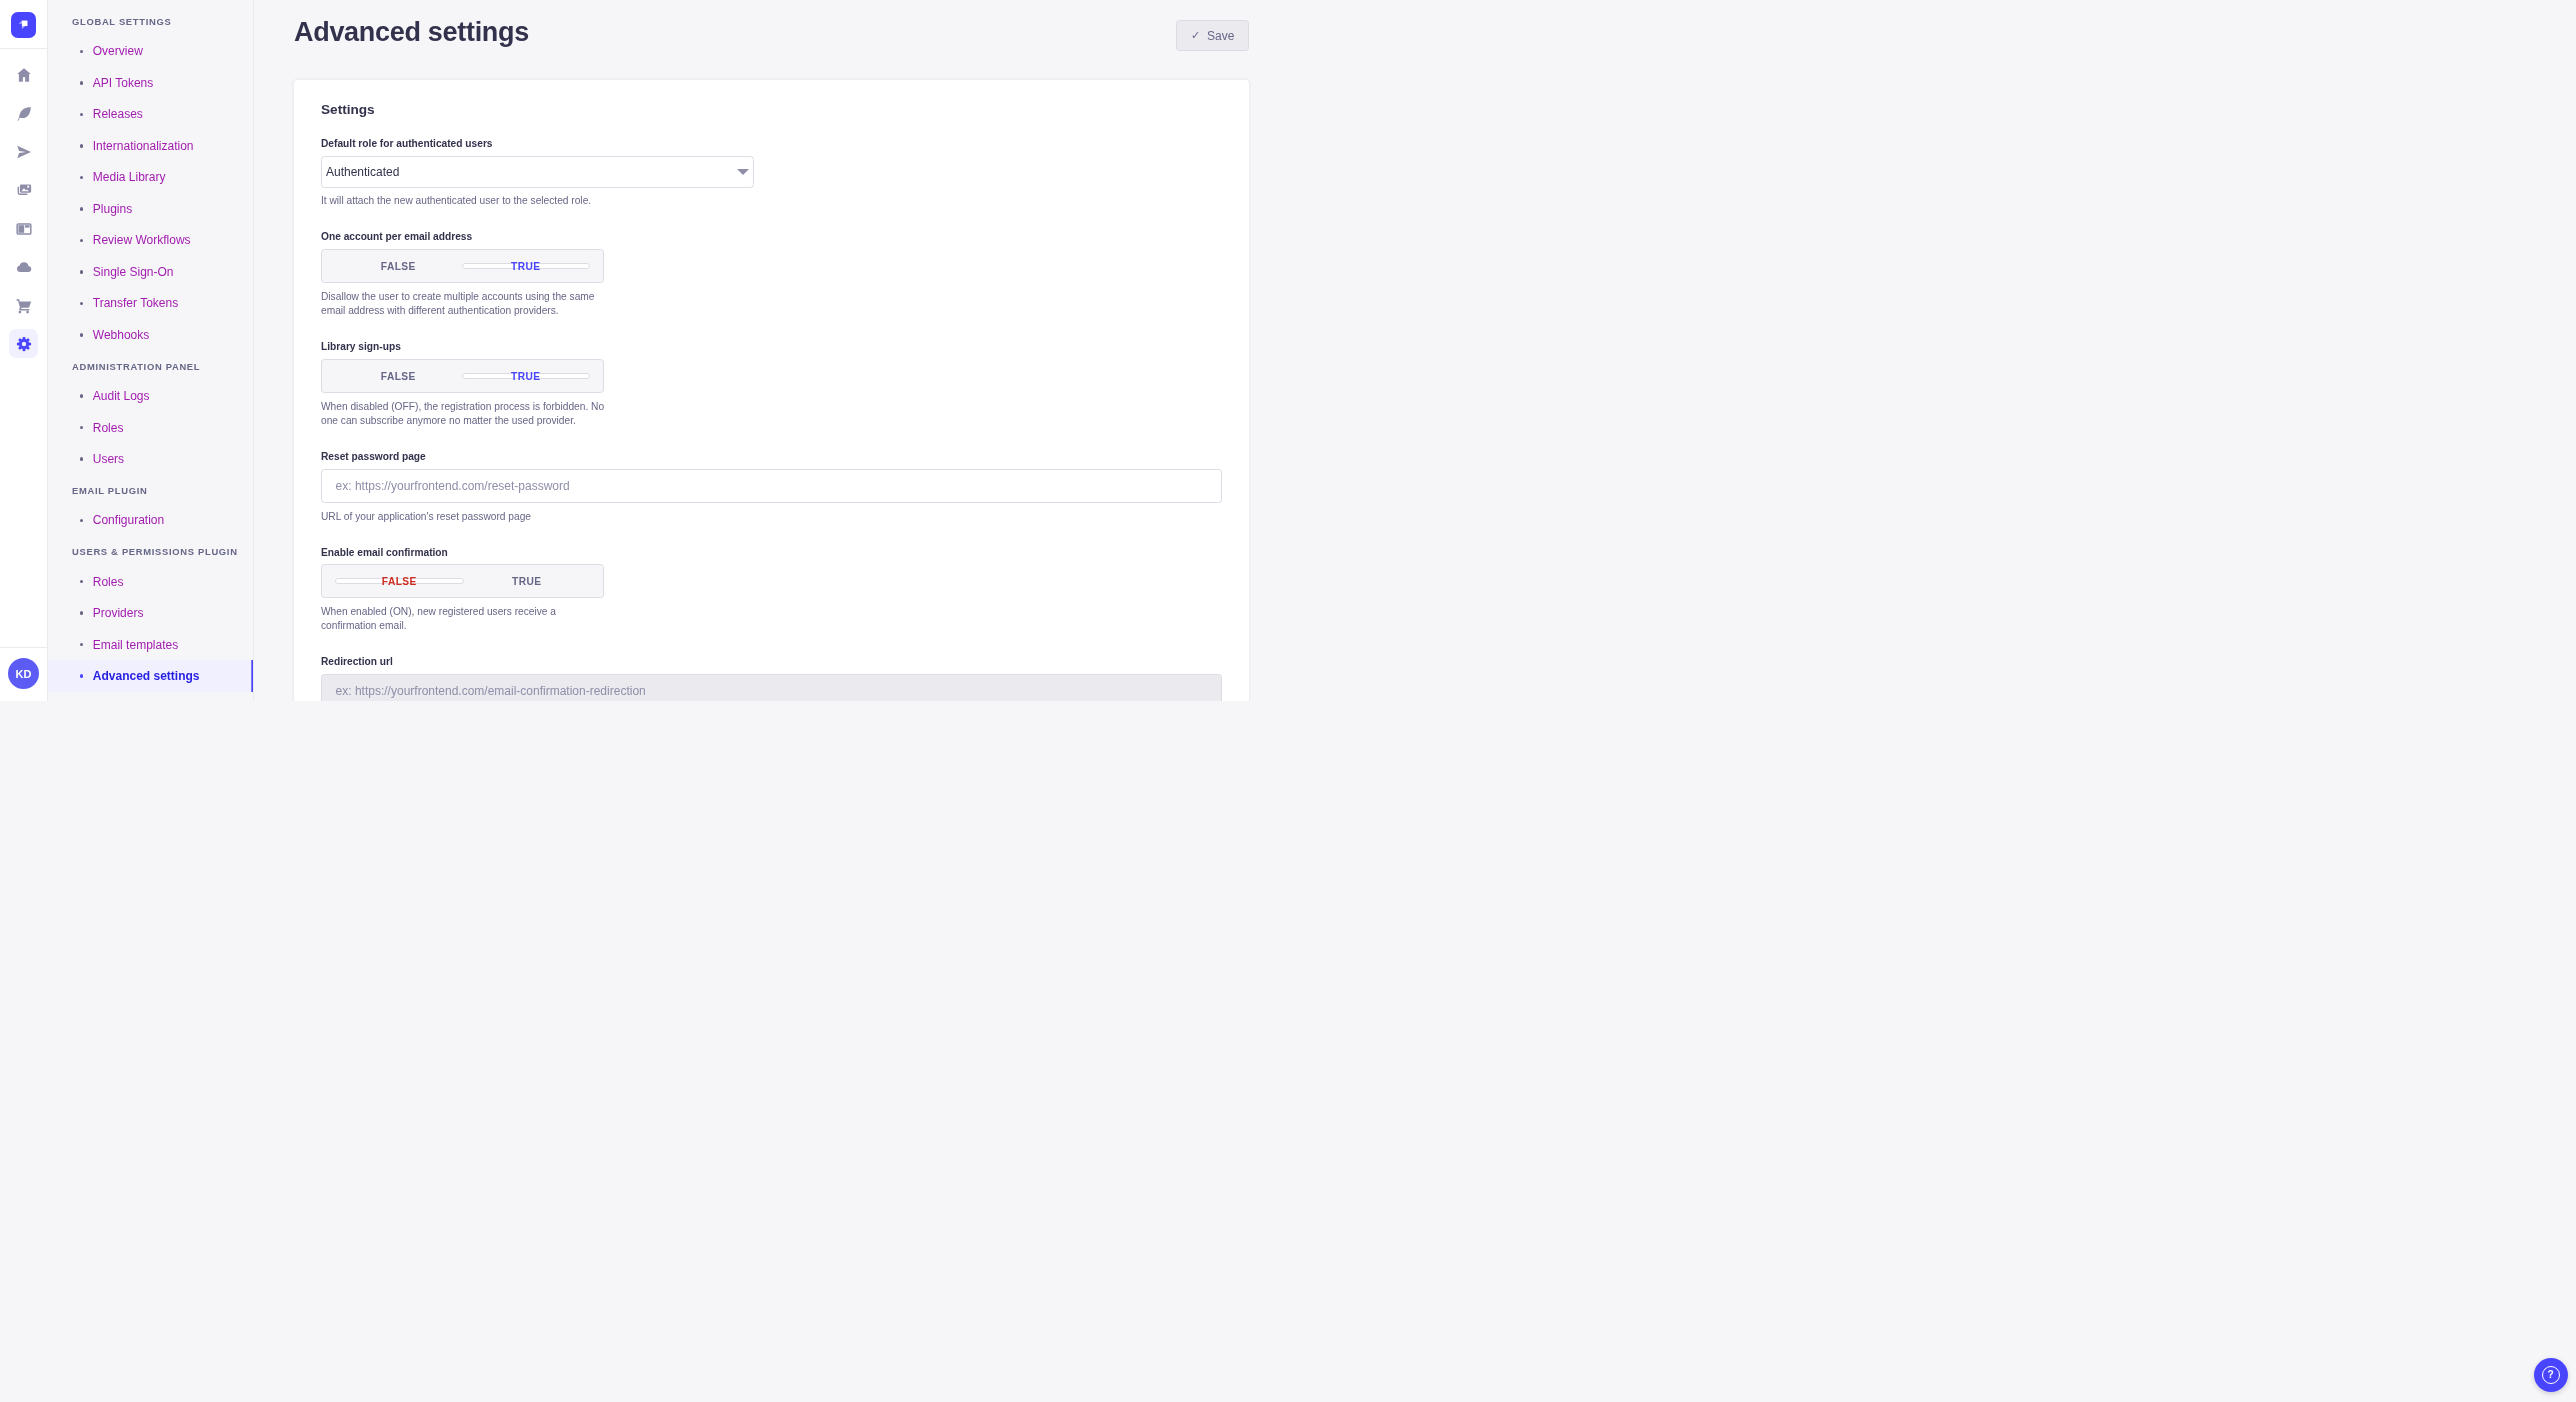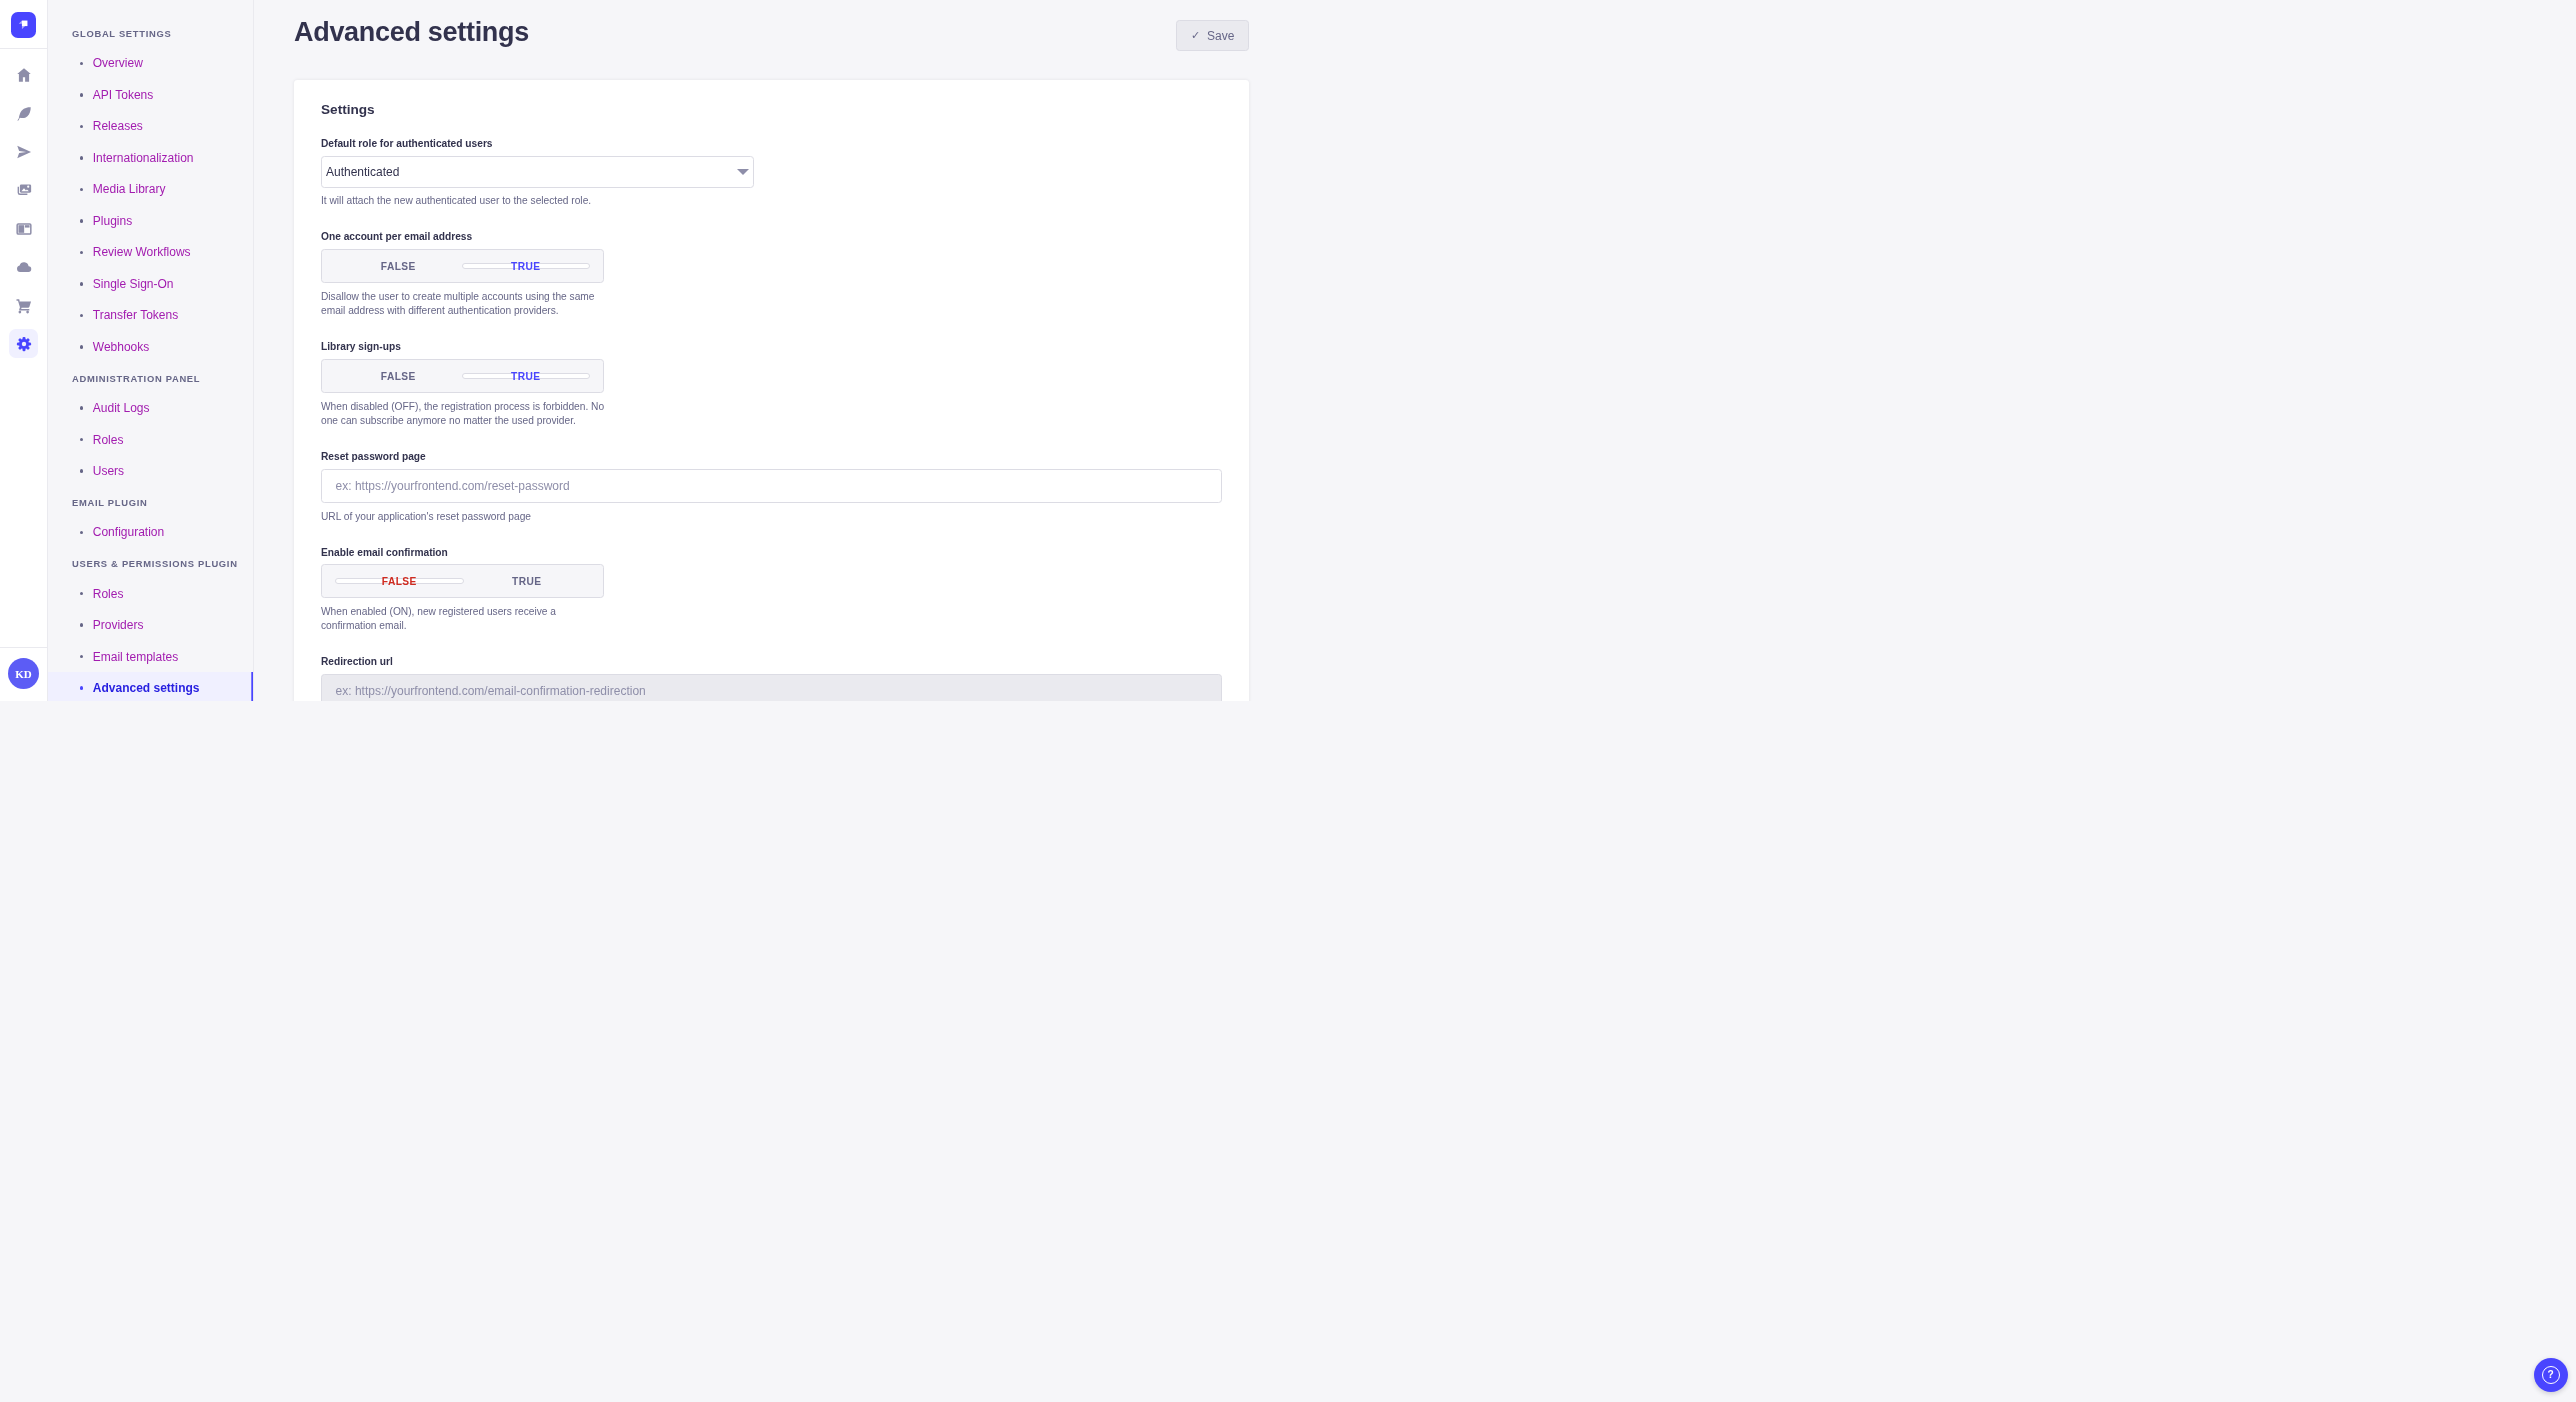--- a/index.html
+++ b/index.html
@@ -13,23 +13,23 @@
   
   .rail { width:48px; background:#FFFFFF; border-right:0.9px solid #EAEAEF; display:flex; flex-direction:column; align-items:center; flex-shrink:0; }
   .logo-btn { margin:12px 0 10.2px; width:25.6px; height:25.6px; border-radius:6.8px; background:#4945FF; display:flex; align-items:center; justify-content:center; cursor:pointer; }
   .rail-divider { width:48px; height:0.9px; background:#EAEAEF; }
   .rail-nav { display:flex; flex-direction:column; align-items:center; gap:9.4px; padding-top:12px; }
   .rail-btn { width:29px; height:29px; border-radius:6.8px; display:flex; align-items:center; justify-content:center; cursor:pointer; background:transparent; border:none; }
   .rail-btn svg { width:18px; height:18px; fill:#8E8EA9; }
   .rail-btn.active { background:#F0F0FF; }
   .rail-btn.active svg { fill:#4945FF; }
   .rail-bottom { margin-top:auto; width:100%; display:flex; flex-direction:column; align-items:center; }
-  .avatar { width:31px; height:31px; border-radius:50%; background:#5C5CF5; color:#FFFFFF; font-size:11px; font-weight:700; display:flex; align-items:center; justify-content:center; margin:10.2px 0 12px; cursor:pointer;font-family:Liberation Serif, serif; }
-  
-  .subnav { width:206px; flex-shrink:0; border-right:0.9px solid #EAEAEF; padding-top:18px; overflow:hidden; }
+  .avatar { width:31px; height:31px; border-radius:50%; background:#5C5CF5; color:#FFFFFF; font-size:11px; font-weight:700; display:flex; align-items:center; justify-content:center; margin:10.2px 0 12px; cursor:pointer; }
+  
+  .subnav { width:206px; flex-shrink:0; border-right:0.9px solid #EAEAEF; padding-top:6px; overflow:hidden; }
   .nav-header { padding:10.2px 0 8.5px 24px; font-size:9.4px; font-weight:700; color:#666687; letter-spacing:0.7px; }
   .nav-item { height:31.5px; display:flex; align-items:center; padding-left:32px; gap:9.4px; font-size:12px; color:#a21caf; cursor:pointer; }
   .nav-item .dot { width:3.4px; height:3.4px; border-radius:50%; background:#666687; flex-shrink:0; }
   .nav-item.active { background:#F0F0FF; box-shadow:inset -1.7px 0 0 #4945FF; color:#271FE0; font-weight:700; }
   .nav-item.active .dot { background:#4945FF; }
   
   .main { flex:1; min-width:0; display:flex; flex-direction:column; }
   .page-header { display:flex; align-items:flex-start; justify-content:space-between; padding:17px 39px 0 40px; }
   .page-title { font-size:27px; font-weight:700; letter-spacing:-0.3px; color:#32324D; }
   .save-btn { display:flex; align-items:center; gap:6.8px; height:31px; padding:0 13.6px; background:#EAEAEF; border:0.9px solid #DCDCE4; border-radius:3.4px; font-size:12px; color:#666687; margin-top:3.4px; font-family:inherit; cursor:default; }

